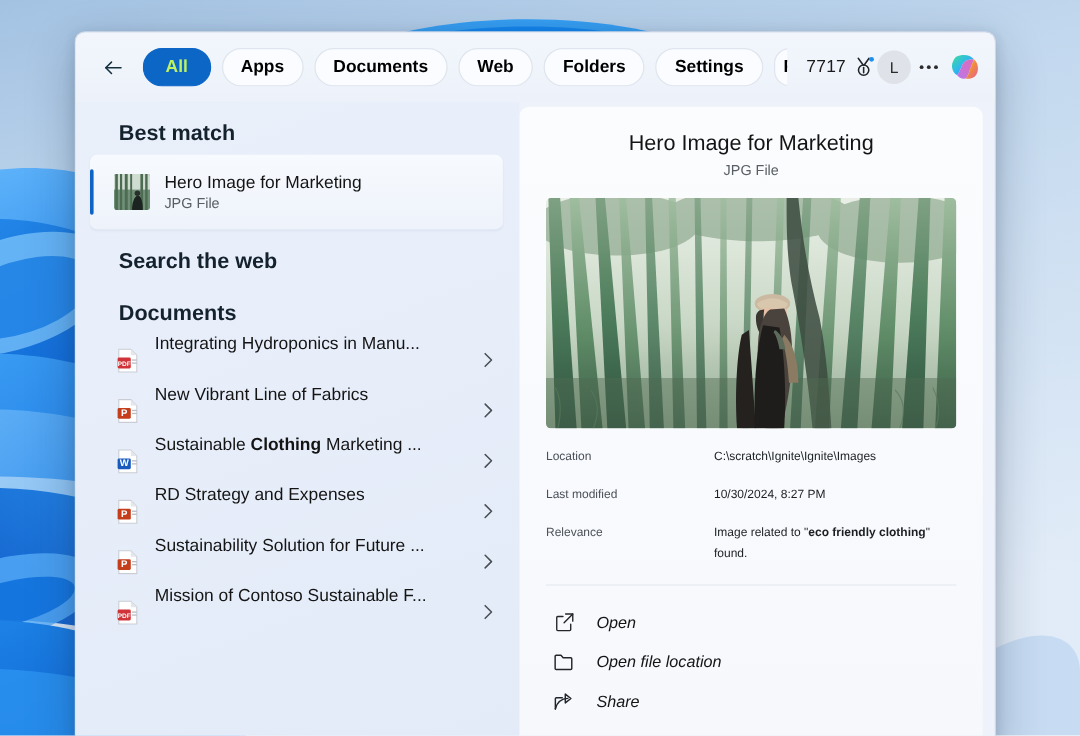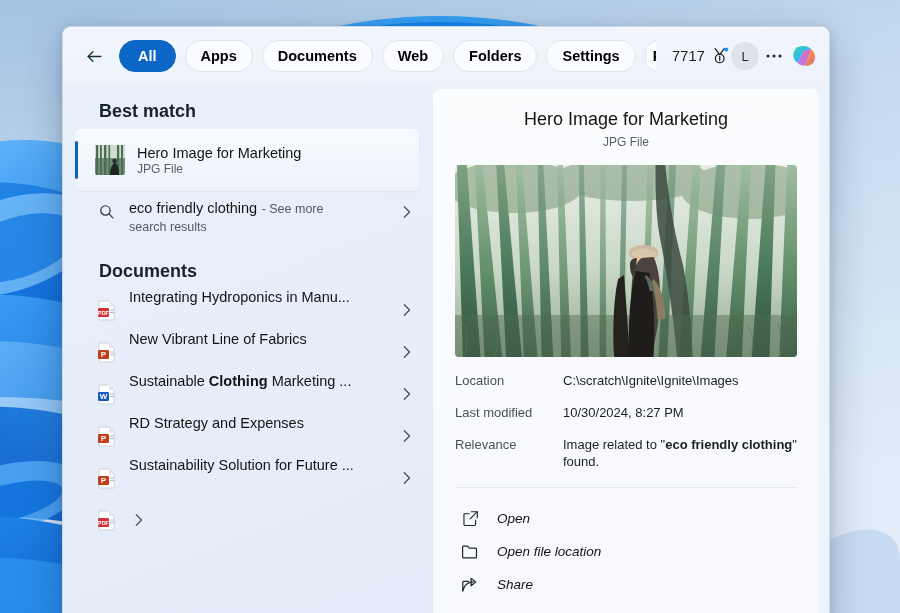--- a/index.html
+++ b/index.html
@@ -52,21 +52,21 @@
     border-radius: 16px;
     display: flex; align-items: center; justify-content: center;
     font-size: 14.5px; color: #000000;
     background: #fafcff;
     border: 1px solid #dfe5ee;
     white-space: nowrap; cursor: pointer;
     flex: 0 0 auto;
     font-weight: bold;
   }
   .chip.active {
-    background: #0c66c6; border-color: #0c66c6; color: #ffffff; font-weight: 600;
+    background: #0c66c6; border-color: #0c66c6; color: #bef264; font-weight: 600;
     padding: 0 18px;
   }
   .chip.clipped { padding: 0 12px; max-width: 26px; overflow: hidden; }
   #bar-right { display: flex; align-items: center; gap: 2px; flex: 0 0 auto; margin-left: 8px; }
   #rewards { display: flex; align-items: center; gap: 7px; cursor: pointer; }
   #rewards-count { font-size: 14.5px; color: #1b1b1b; letter-spacing: .2px; }
   #avatar {
     width: 28px; height: 28px; border-radius: 14px;
     background: #dfe2e8; color: #2b2b2b;
     display: flex; align-items: center; justify-content: center;
@@ -150,21 +150,21 @@
   }
   #preview-title { font-size: 18px; color: #141414; text-align: center; line-height: 24px; }
   #preview-subtitle { font-size: 12px; color: #595e64; text-align: center; margin-top: 4px; }
   #preview-image {
     margin-top: 16px; height: 192px; border-radius: 4px; overflow: hidden;
     flex: 0 0 192px;
   }
   #preview-image svg { display: block; width: 100%; height: 192px; }
 
   .meta { margin-top: 15px; }
-  .meta-row { display: flex; margin-bottom: 15px; font-size: 13px; line-height: 17px; }
+  .meta-row { display: flex; margin-bottom: 15px; font-size: 10px; line-height: 17px; gap: 32px; }
   .meta-key { flex: 0 0 108px; color: #4b5158; }
   .meta-val { flex: 1 1 auto; color: #1c1f22; }
   .meta-val b { font-weight: 700; }
 
   #actions-divider { height: 1px; background: #e6e9ee; margin-top: 2px; }
   .action {
     height: 33px; display: flex; align-items: center; cursor: pointer;
     border-radius: 4px; padding-left: 4px; font-style: italic;
   }
   .action:first-of-type { margin-top: 14px; }
@@ -314,41 +314,22 @@
             <path d="M15 30 C15 22 18 18 20 18 C22 18 24 22 24 30 Z" fill="#1b2420"></path>
             <circle cx="19.5" cy="16" r="2.3" fill="#2a2f2c"></circle>
           </svg>
         </div>
         <div class="bm-text">
           <div class="bm-title">Hero Image for Marketing</div>
           <div class="bm-sub">JPG File</div>
         </div>
       </div>
 
-
-      <div class="row" id="web-row">
-        <div class="row-icon">
-          <svg width="17" height="17" viewBox="0 0 24 24" fill="none" stroke="#2b3036" stroke-width="1.7" stroke-linecap="round">
-            <circle cx="10.5" cy="10.5" r="6.6"></circle>
-              <path d="M15.4 15.4 L21 21"></path>
-          </svg>
-        </div>
-        <div class="web-text">
-          <div>
-            <span class="web-q">eco friendly clothing</span>
-            <span class="web-more">- See more</span>
-          </div>
-          <div class="web-more">search results</div>
-        </div>
-        <div class="chev">
-          <svg width="11" height="14" viewBox="0 0 12 16" fill="none" stroke="#4a4f55" stroke-width="1.5" stroke-linecap="round" stroke-linejoin="round">
-            <path d="M3.5 2 L9.5 8 L3.5 14"></path>
-          </svg>
-        </div>
-      </div>
+      <div class="section-title">Search the web</div>
+
 
       <div class="section-title">Documents</div>
 
       <div id="documents-list">
           <div class="row">
             <div class="row-icon">
               <svg width="19" height="21" viewBox="0 0 19 21">
                 <path d="M2 1 h10 l5 5 v14 h-15 Z" fill="#ffffff" stroke="#c9cdd3" stroke-width="0.9"></path>
                 <path d="M12 1 l5 5 h-5 Z" fill="#e3e6ea"></path>
                 <rect x="1" y="8" width="11" height="9" rx="1.2" fill="#d13438"></rect>
@@ -440,20 +421,21 @@
             <div class="row-icon">
               <svg width="19" height="21" viewBox="0 0 19 21">
                 <path d="M2 1 h10 l5 5 v14 h-15 Z" fill="#ffffff" stroke="#c9cdd3" stroke-width="0.9"></path>
                 <path d="M12 1 l5 5 h-5 Z" fill="#e3e6ea"></path>
                 <rect x="1" y="8" width="11" height="9" rx="1.2" fill="#d13438"></rect>
                 <text x="6.5" y="14.6" font-family="Liberation Sans, sans-serif" font-size="5.4" font-weight="bold" fill="#ffffff" text-anchor="middle">PDF</text>
                 <rect x="13" y="9.5" width="4" height="1.1" fill="#b9bec5"></rect>
                 <rect x="13" y="12" width="4" height="1.1" fill="#b9bec5"></rect>
               </svg>
             </div>
+            <div class="row-label">Mission of Contoso Sustainable F...</div>
             <div class="chev">
               <svg width="11" height="14" viewBox="0 0 12 16" fill="none" stroke="#4a4f55" stroke-width="1.5" stroke-linecap="round" stroke-linejoin="round">
                 <path d="M3.5 2 L9.5 8 L3.5 14"></path>
               </svg>
             </div>
           </div>
         </div>
     </div>
 
     <div id="preview-pane">

